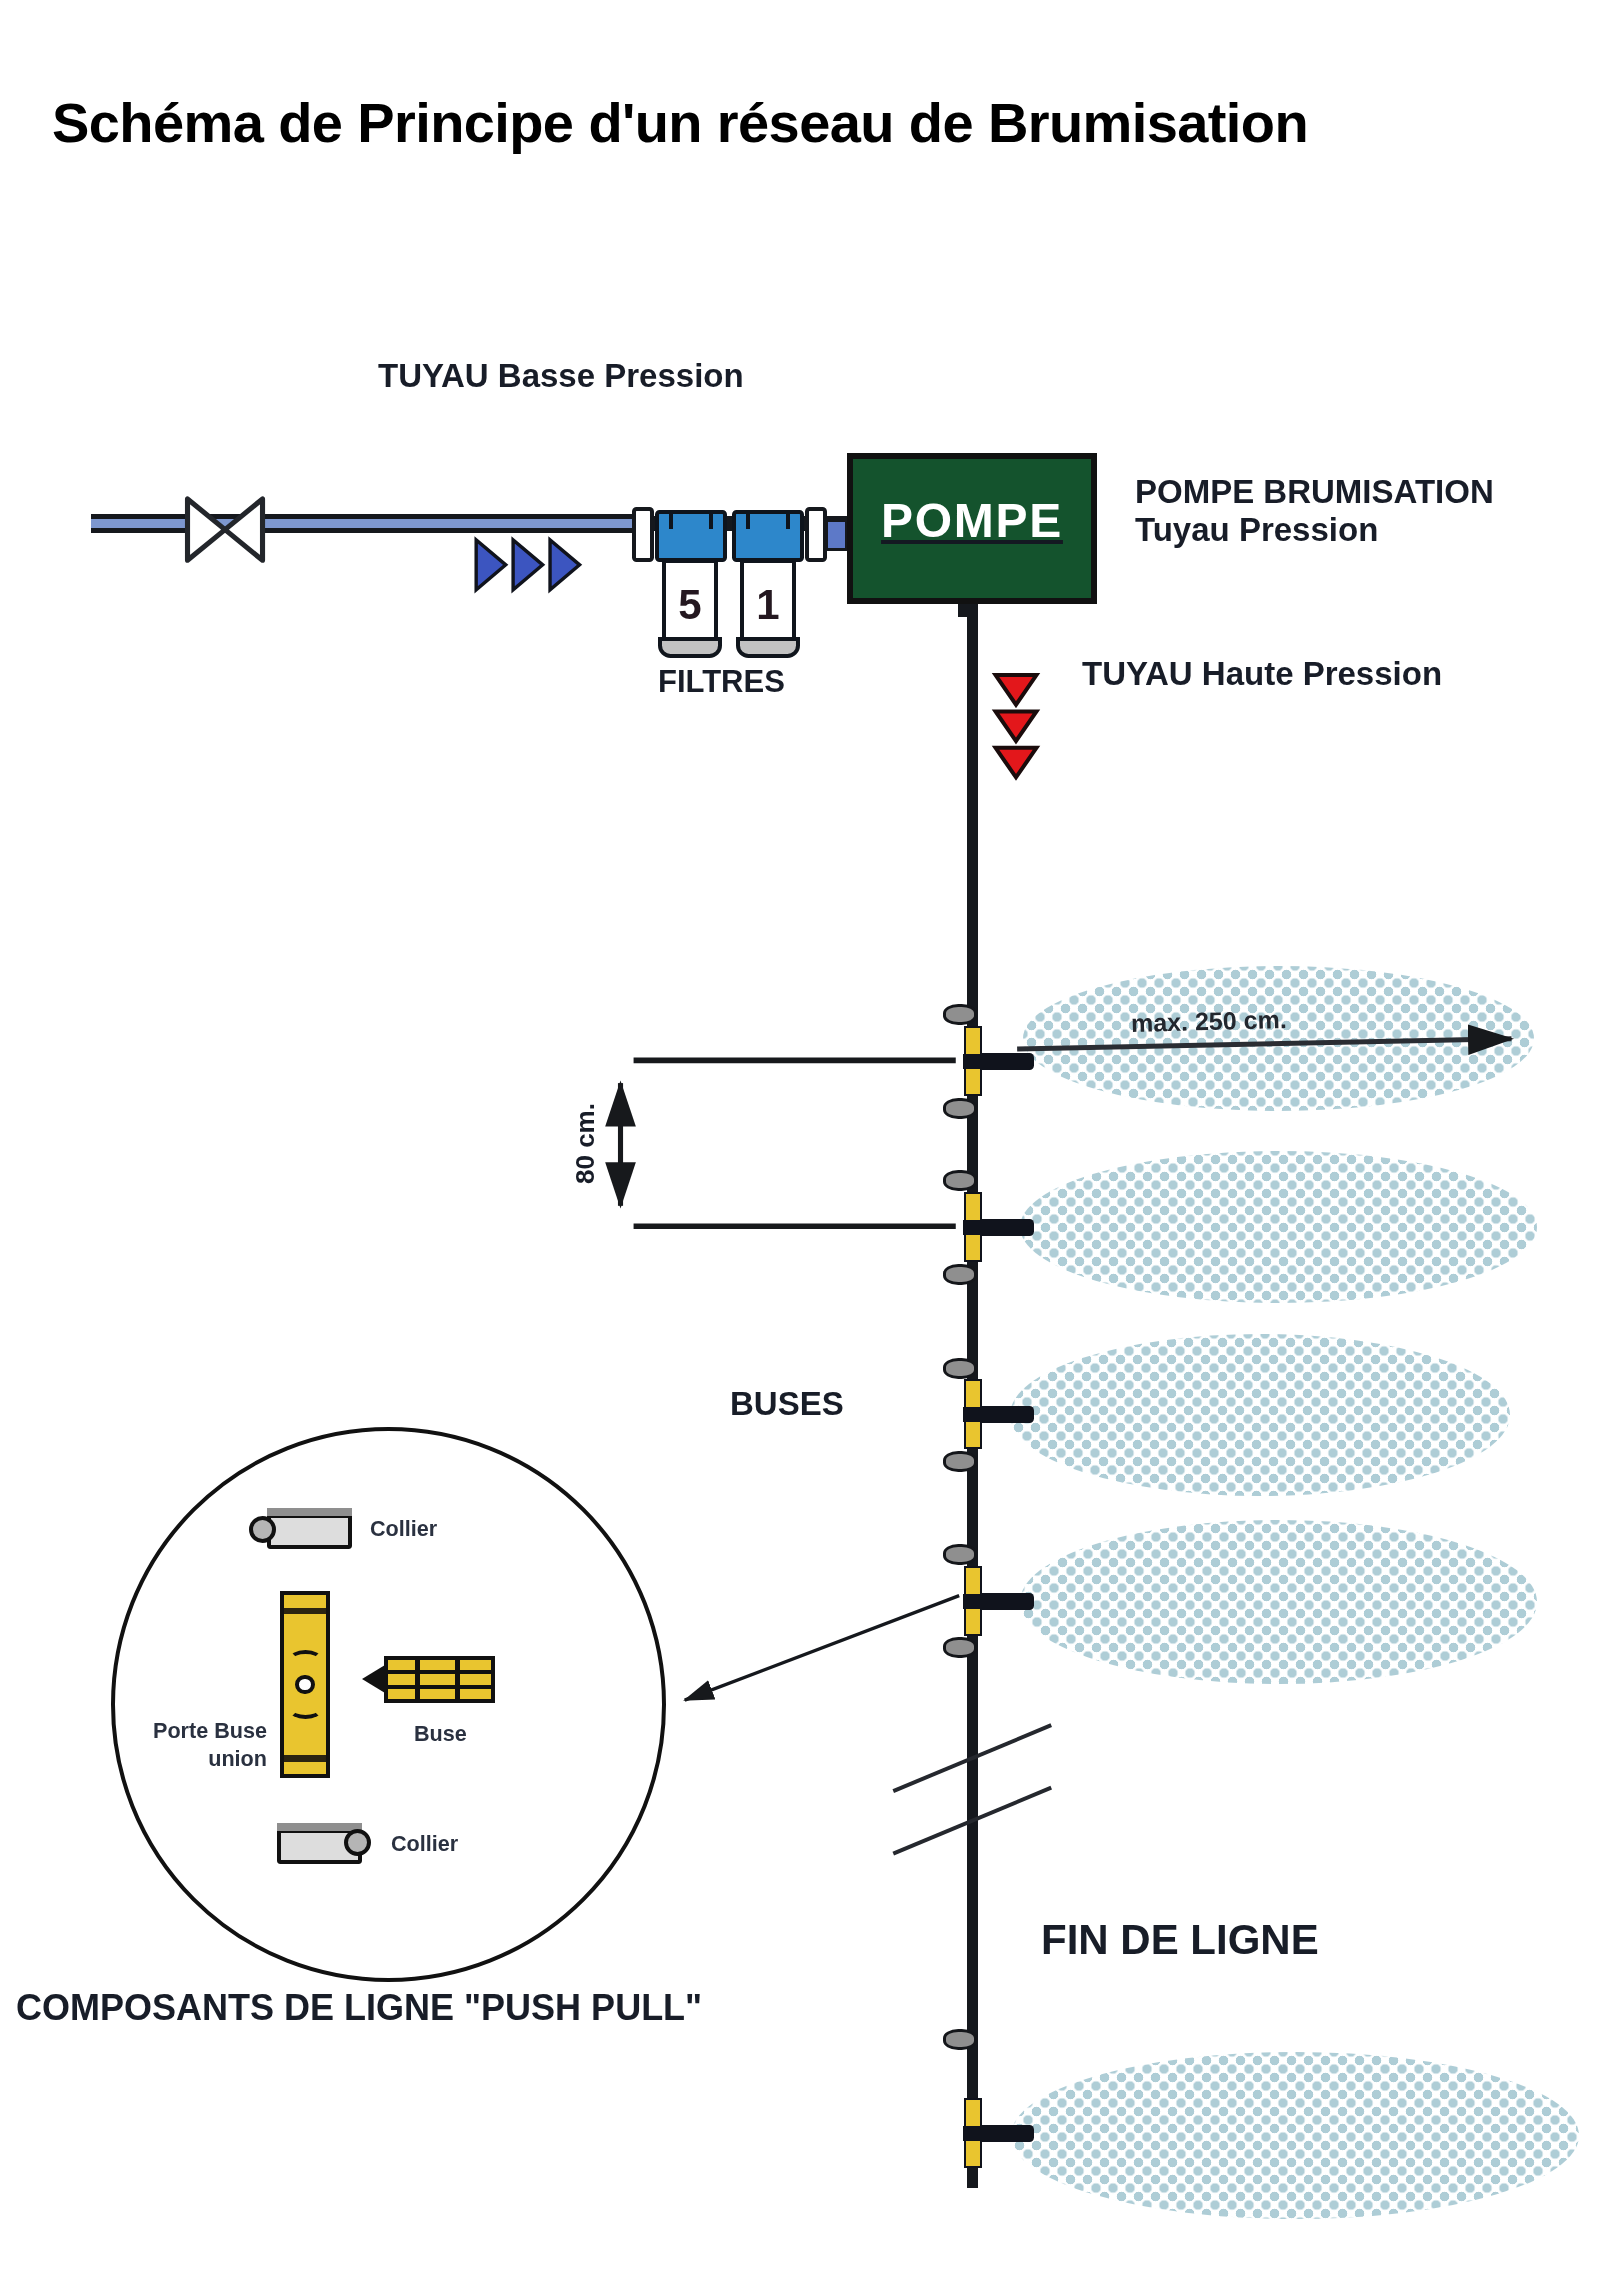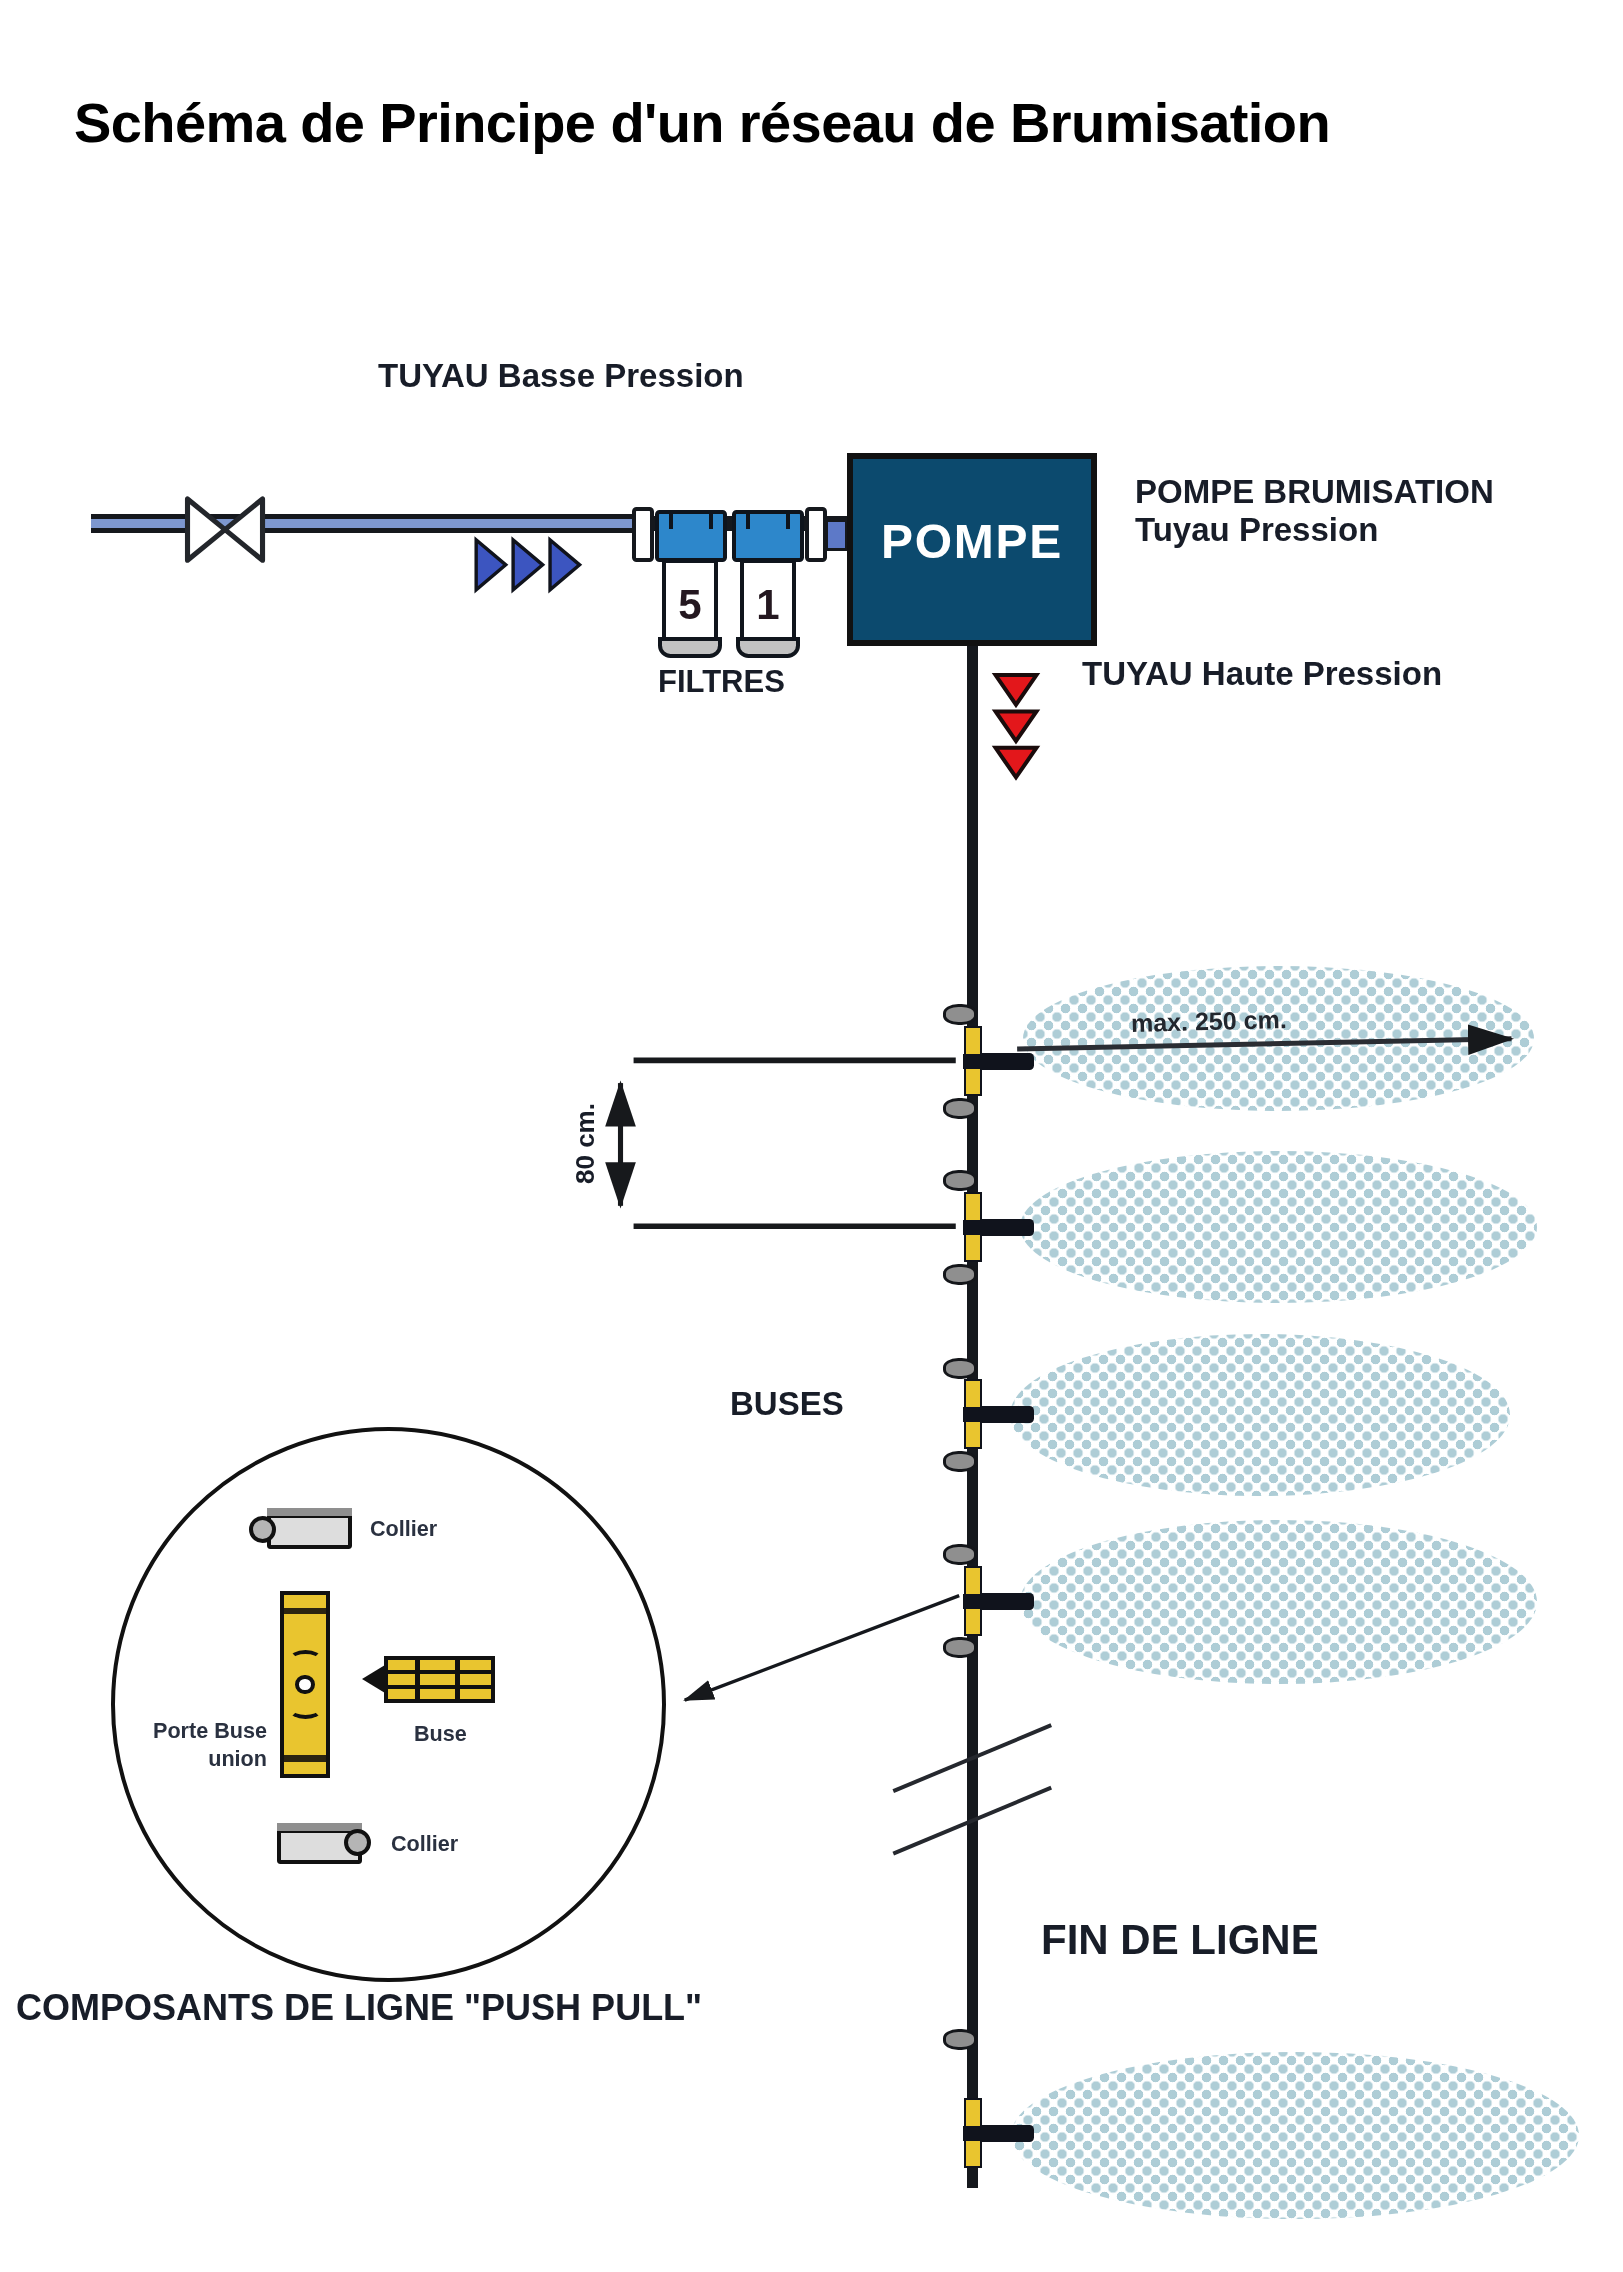--- a/index.html
+++ b/index.html
@@ -25,21 +25,21 @@
   .pipe-v{position:absolute;width:11.4px;background:#15181d;z-index:2;}
   
   .fitting{position:absolute;width:21.6px;height:55px;background:#fff;border:4px solid #15181d;border-radius:4.5px;z-index:4;}
   .blue-conn{position:absolute;width:23px;height:32px;background:#5d79c8;border:3.4px solid #15181d;z-index:4;}
   .filter-head{position:absolute;width:72px;height:52px;background:#2d87cb;border:4px solid #0e141c;border-radius:4.5px;z-index:4;}
   .filter-head:after{content:"";position:absolute;left:10.2px;right:10.2px;top:-4px;height:14.8px;background:#2d87cb;border:4px solid #0e141c;border-bottom:none;}
   .filter-body{position:absolute;width:56px;height:85px;background:#fff;border:4.5px solid #10151c;z-index:3;}
   .filter-cap{position:absolute;width:64px;height:20.5px;background:#c2c2c2;border:4px solid #10151c;border-radius:0 0 12.5px 12.5px;z-index:4;}
   .filter-num{position:absolute;width:56px;text-align:center;font-size:42px;font-weight:bold;color:#241820;z-index:5;}
   
-  .pump{position:absolute;left:847px;top:453px;width:250px;height:193px;background:#0c4a6e;border:6.2px solid #111;z-index:4;display:flex;align-items:center;justify-content:center;}
+  .pump{position:absolute;left:847px;top:453px;width:250px;height:151px;background:#14532d;border:6.2px solid #111;z-index:4;display:flex;align-items:center;justify-content:center;text-decoration:underline;}
   .pump-label{font-size:48px;font-weight:bold;color:#fff;letter-spacing:1.7px;margin-top:-17px;}
   
   .holder{position:absolute;left:964px;width:18px;height:70px;background:#e9c52f;border:2.8px solid #10131c;z-index:4;}
   .holder .band{position:absolute;left:-2.8px;top:26px;width:18px;height:14.8px;background:#10131c;}
   .spout{position:absolute;left:981px;width:53px;height:17px;background:#10131c;border-radius:0 4.5px 4.5px 0;z-index:4;}
   .collar{position:absolute;left:943px;width:34px;height:20.5px;background:#8f8f8f;border:3.4px solid #14161a;border-radius:45%;z-index:4;}
   
   .detail-circle{position:absolute;left:111px;top:1427px;width:555px;height:555px;background:#fff;border:4.5px solid #111;border-radius:50%;z-index:2;}
   .clamp-body{position:absolute;width:85px;height:41px;background:#dddddd;border:4px solid #111;border-radius:3.4px;z-index:4;}
   .clamp-body .bar{position:absolute;left:-4px;top:-4px;width:85px;height:10.2px;background:#8f8f8f;border-bottom:2.8px solid #111;}
@@ -57,21 +57,21 @@
   .buse-body .v2{position:absolute;left:67px;top:0;width:4.5px;height:39px;background:#111;}
   .buse-tip{position:absolute;left:362px;top:1665px;width:0;height:0;border-right:23px solid #111;border-top:14.8px solid transparent;border-bottom:14.8px solid transparent;z-index:4;}
   .small-lbl{font-size:21.6px;font-weight:600;color:#2a3140;}
   svg.overlay{position:absolute;left:0;top:0;z-index:3;}
 </style>
 </head>
 <body>
 
 <div id="canvas">
 
-  <div class="lbl title abs" style="left:74px;top:90px;">Schéma de Principe d'un réseau de Brumisation</div>
+  <div class="lbl title abs" style="left:52px;top:90px;">Schéma de Principe d'un réseau de Brumisation</div>
 
   <div class="cloud" style="left:1023px;top:966px;width:511px;height:145px;"></div>
   <div class="cloud" style="left:1020px;top:1151px;width:517px;height:152px;"></div>
   <div class="cloud" style="left:1010px;top:1334px;width:500px;height:162px;"></div>
   <div class="cloud" style="left:1020px;top:1520px;width:517px;height:164px;"></div>
   <div class="cloud" style="left:1011px;top:2052px;width:568px;height:167px;"></div>
 
   <div class="lbl" style="left:378px;top:357px;font-size:33px;">TUYAU Basse Pression</div>
 
   <div class="pipe-h" style="left:91px;top:514px;width:557px;"></div>

